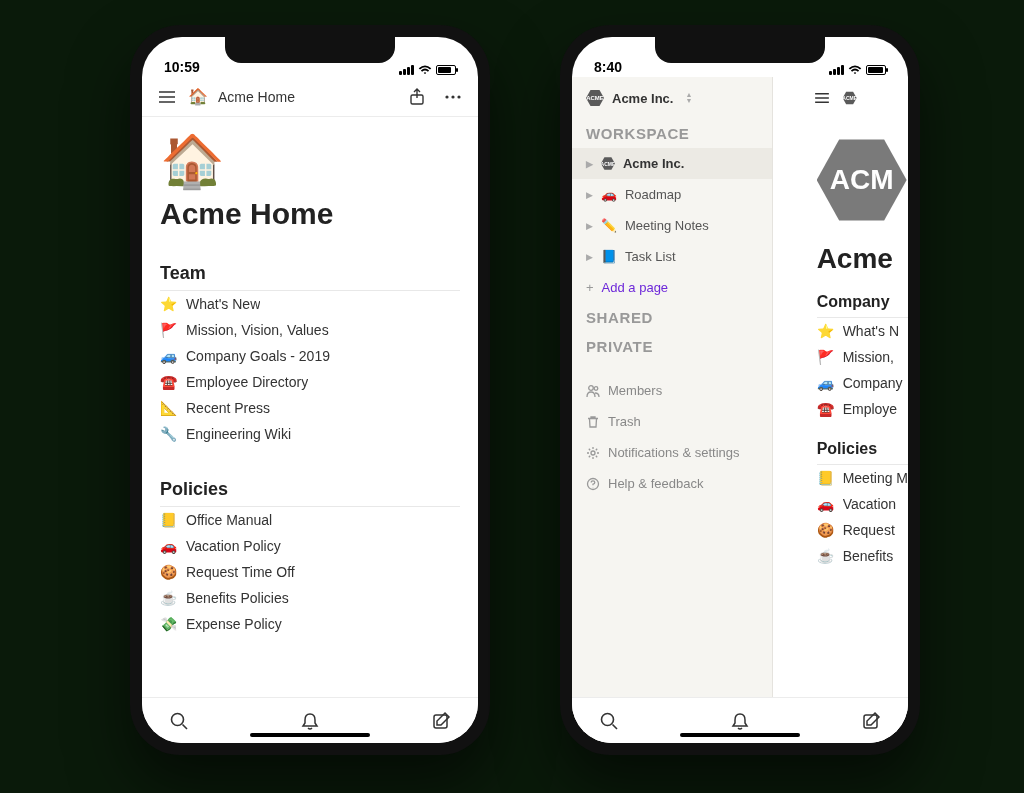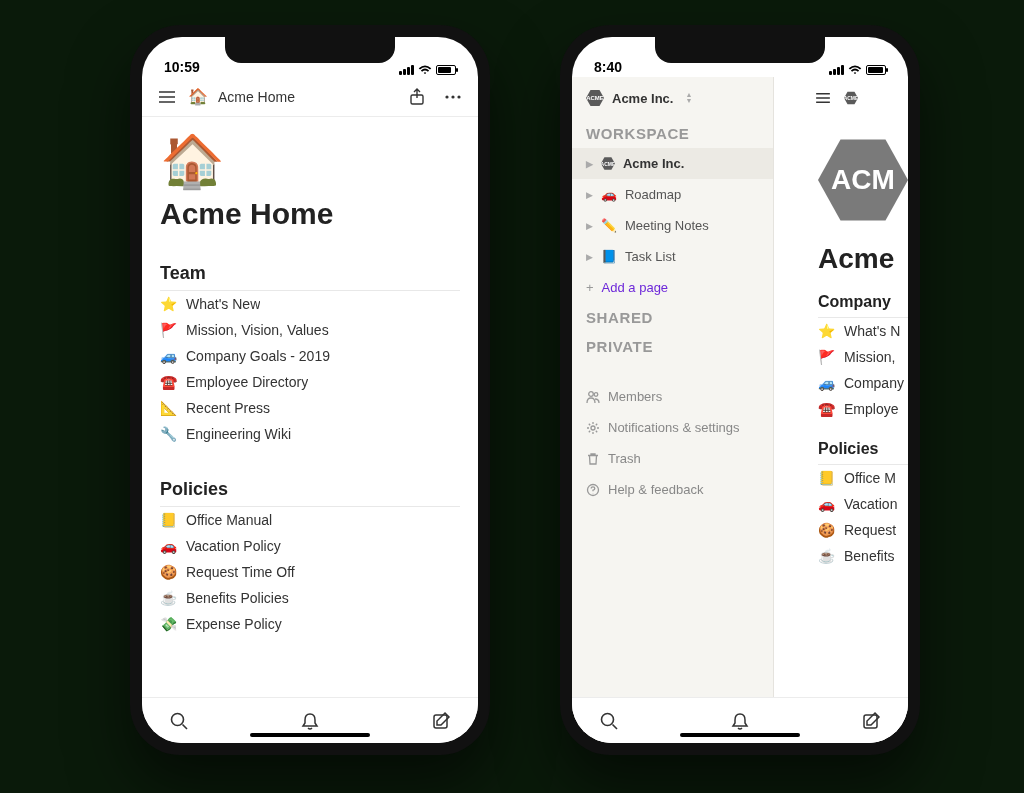--- a/index.html
+++ b/index.html
@@ -333,42 +333,42 @@
             <span>Task List</span>
           </div>
           <div class="sb-item">
             <span class="tri" style="font-size:13px;color:#999">+</span>
             <span style="color:#6d28d9">Add a page</span>
           </div>
 
           <div class="section-label">SHARED</div>
           <div class="section-label">PRIVATE</div>
 
-          <div class="sb-foot" style="margin-top:20px">
+          <div class="sb-foot" style="margin-top:14px">
             <div class="sb-item">
               <svg width="14" height="14" viewBox="0 0 14 14" fill="none" stroke="#999" stroke-width="1.3">
                   <circle cx="5" cy="4" r="2.3"></circle>
                   <path d="M1 13 Q1 8 5 8 Q9 8 9 13"></path>
                   <circle cx="10" cy="4.5" r="1.8"></circle>
                   <path d="M9 9 Q13 9 13 13"></path>
                 </svg>
               <span>Members</span>
             </div>
             <div class="sb-item">
               <svg width="14" height="14" viewBox="0 0 14 14" fill="none" stroke="#999" stroke-width="1.3">
+                  <path d="M2 3.5 L12 3.5 M5 3 L5 2 L9 2 L9 3 M3.5 3.5 L4 12 L10 12 L10.5 3.5"></path>
+                </svg>
+              <span>Trash</span>
+            </div>
+            <div class="sb-item">
+              <svg width="14" height="14" viewBox="0 0 14 14" fill="none" stroke="#999" stroke-width="1.3">
                   <circle cx="7" cy="7" r="2"></circle>
                   <path d="M7 1 L7 3 M7 11 L7 13 M1 7 L3 7 M11 7 L13 7 M2.8 2.8 L4.2 4.2 M9.8 9.8 L11.2 11.2 M11.2 2.8 L9.8 4.2 M4.2 9.8 L2.8 11.2"></path>
                 </svg>
               <span>Notifications &amp; settings</span>
-            </div>
-            <div class="sb-item">
-              <svg width="14" height="14" viewBox="0 0 14 14" fill="none" stroke="#999" stroke-width="1.3">
-                  <path d="M2 3.5 L12 3.5 M5 3 L5 2 L9 2 L9 3 M3.5 3.5 L4 12 L10 12 L10.5 3.5"></path>
-                </svg>
-              <span>Trash</span>
             </div>
             <div class="sb-item">
               <svg width="14" height="14" viewBox="0 0 14 14" fill="none" stroke="#999" stroke-width="1.3">
                   <circle cx="7" cy="7" r="5.5"></circle>
                   <path d="M5.2 5.5 Q5.2 3.8 7 3.8 Q8.8 3.8 8.8 5.5 Q8.8 6.8 7 7.2 L7 8.2 M7 10 L7 10.2"></path>
                 </svg>
               <span>Help &amp; feedback</span>
             </div>
           </div>
         </div>
@@ -405,21 +405,21 @@
               </div>
             <div class="row">
                 <span class="ico">☎️</span>
                 <span class="lbl">Employe</span>
               </div>
 
             <div class="section-h">Policies</div>
             <hr class="hr">
             <div class="row">
                 <span class="ico">📒</span>
-                <span class="lbl">Office M</span>
+                <span class="lbl">Meeting M</span>
               </div>
             <div class="row">
                 <span class="ico">🚗</span>
                 <span class="lbl">Vacation</span>
               </div>
             <div class="row">
                 <span class="ico">🍪</span>
                 <span class="lbl">Request</span>
               </div>
             <div class="row">

